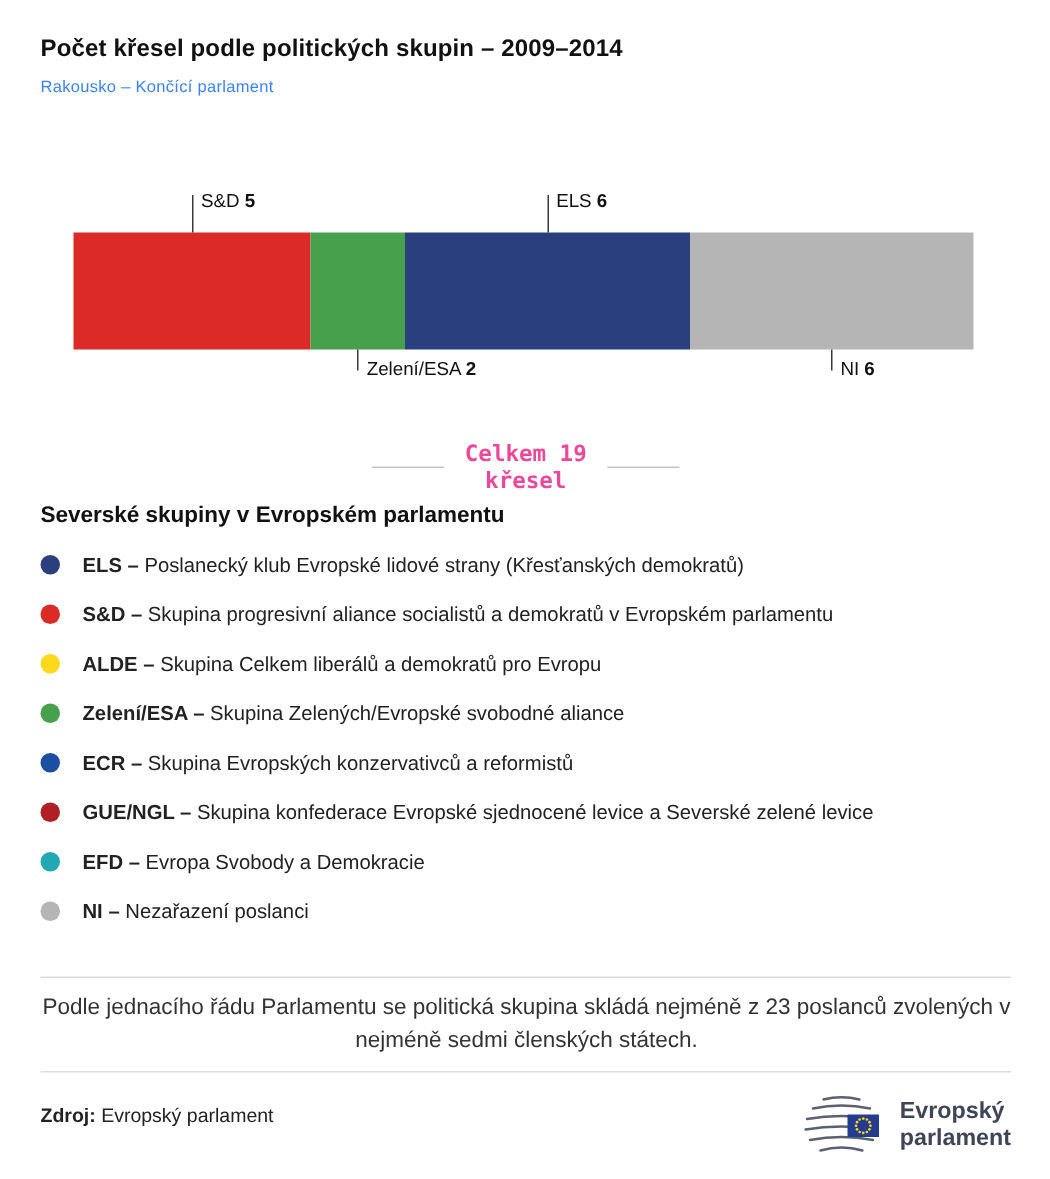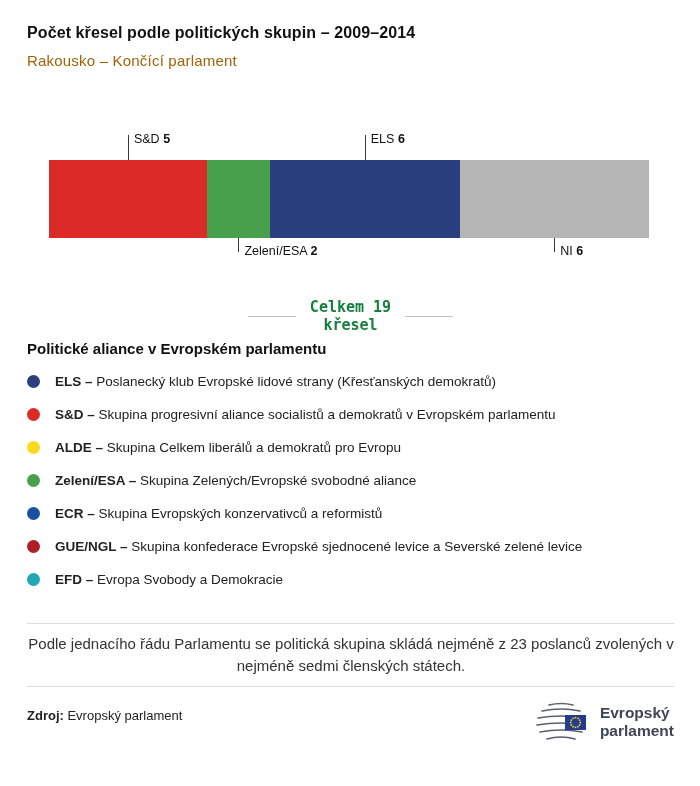--- a/index.html
+++ b/index.html
@@ -1,36 +1,36 @@
 <!DOCTYPE html>
 <html><head>
 <meta charset="utf-8">
 <style>
   * { margin:0; padding:0; box-sizing:border-box; }
   html,body { background:#fff; }
   body { font-family:"Liberation Sans", sans-serif; color:#111; }
   .page { width:700px; height:786px; padding:18px 26px 14px 27px; position:relative; overflow:hidden; background:#fff; }
 
   .title { font-size:16px; font-weight:bold; color:#111; margin-top:6px; letter-spacing:0.1px; }
-  .subtitle { font-size:15px; font-weight:normal; color:#a16207; margin-top:10px; letter-spacing:0.2px; }
+  .subtitle { font-size:11px; font-weight:normal; color:#3b82f6; margin-top:10px; letter-spacing:0.2px; }
 
   .bar-wrapper { position:relative; width:600px; margin:91px 0 3px 22px; }
   .bar { display:flex; height:78px; width:100%; }
   .seg { height:100%; }
   .callout { position:absolute; width:0; border-left:1px solid #3a3a3a; }
   .callout.above { bottom:100%; height:25px; }
   .callout.below { top:100%; height:14px; }
   .co-label { position:absolute; left:5px; white-space:nowrap; font-size:12.5px; color:#111; }
   .callout.above .co-label { top:-3px; }
   .callout.below .co-label { top:6px; }
   .co-label b { font-weight:bold; }
 
   .total-row { display:flex; align-items:center; justify-content:center; margin-top:60px; gap:14px; }
   .total-line { width:48px; height:1px; background:#c4c4c4; }
-  .total-text { text-align:center; font-family:"DejaVu Sans Mono", monospace; font-weight:bold; font-size:15px; line-height:1.2; color:#15803d; }
+  .total-text { text-align:center; font-family:"DejaVu Sans Mono", monospace; font-weight:bold; font-size:15px; line-height:1.2; color:#ec4899; }
 
   .legend-heading { font-size:15px; font-weight:bold; color:#111; margin:6px 0 17px; }
   .legend-item { display:flex; align-items:center; margin-bottom:18px; font-size:13.5px; line-height:15px; color:#222; }
   .dot { width:13px; height:13px; border-radius:50%; margin-right:15px; flex:0 0 13px; }
   .legend-text b { font-weight:bold; }
 
   .divider { border-top:1px solid #ddd; }
   .divider.top { margin-top:36px; }
   .footnote { font-size:15px; color:#333; line-height:1.45; padding:9px 0; width:648px;text-align:center; }
 
@@ -71,21 +71,21 @@
 
   <div class="total-row">
     <span class="total-line"></span>
     <div class="total-text">
       <div>Celkem 19</div>
       <div>křesel</div>
     </div>
     <span class="total-line"></span>
   </div>
 
-  <h3 class="legend-heading">Politické aliance v Evropském parlamentu</h3>
+  <h3 class="legend-heading">Severské skupiny v Evropském parlamentu</h3>
   <div class="legend">
       <div class="legend-item">
         <span class="dot" style="background: rgb(42, 63, 126);"></span>
         <span class="legend-text"><b>ELS – </b><span>Poslanecký klub Evropské lidové strany (Křesťanských demokratů)</span></span>
       </div>
       <div class="legend-item">
         <span class="dot" style="background: rgb(220, 43, 38);"></span>
         <span class="legend-text"><b>S&amp;D – </b><span>Skupina progresivní aliance socialistů a demokratů v Evropském parlamentu</span></span>
       </div>
       <div class="legend-item">
@@ -100,20 +100,24 @@
         <span class="dot" style="background: rgb(26, 79, 161);"></span>
         <span class="legend-text"><b>ECR – </b><span>Skupina Evropských konzervativců a reformistů</span></span>
       </div>
       <div class="legend-item">
         <span class="dot" style="background: rgb(176, 31, 36);"></span>
         <span class="legend-text"><b>GUE/NGL – </b><span>Skupina konfederace Evropské sjednocené levice a Severské zelené levice</span></span>
       </div>
       <div class="legend-item">
         <span class="dot" style="background: rgb(34, 167, 180);"></span>
         <span class="legend-text"><b>EFD – </b><span>Evropa Svobody a Demokracie</span></span>
+      </div>
+      <div class="legend-item">
+        <span class="dot" style="background: rgb(181, 181, 181);"></span>
+        <span class="legend-text"><b>NI – </b><span>Nezařazení poslanci</span></span>
       </div>
     </div>
 
   <div class="divider top"></div>
   <p class="footnote">Podle jednacího řádu Parlamentu se politická skupina skládá nejméně z 23 poslanců zvolených v nejméně sedmi členských státech.</p>
   <div class="divider"></div>
 
   <div class="bottom-row">
     <div class="source">
       <b>Zdroj:</b>

